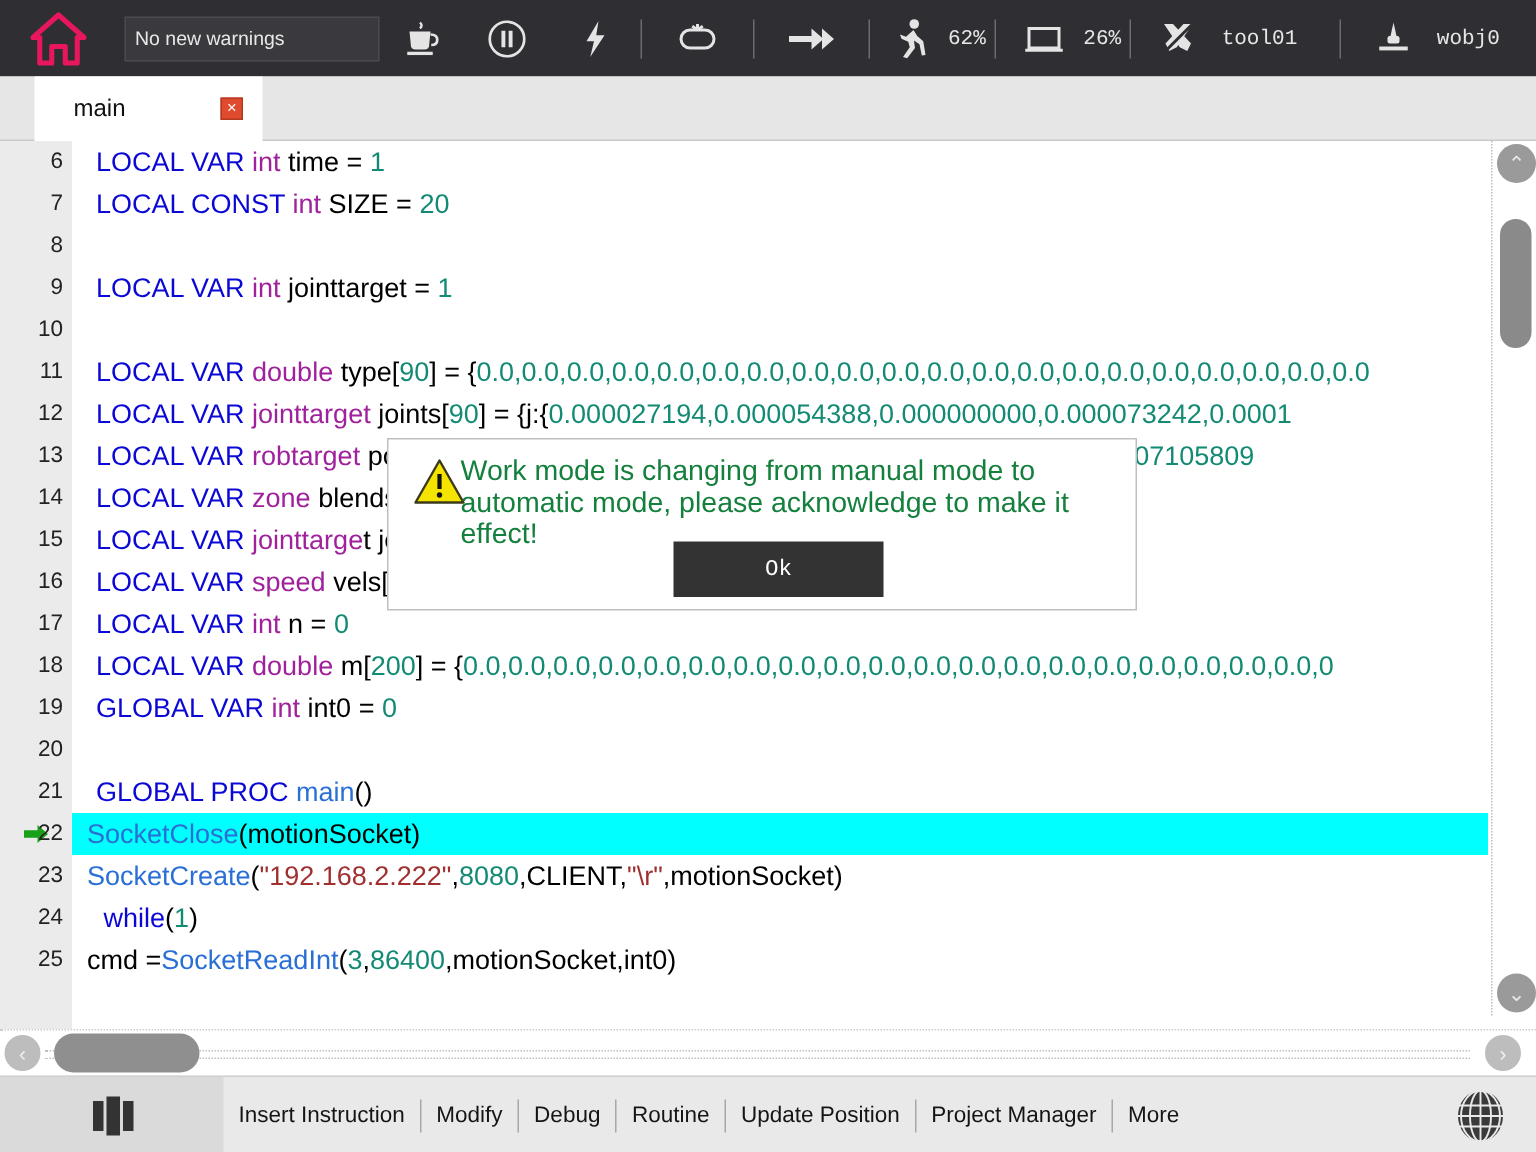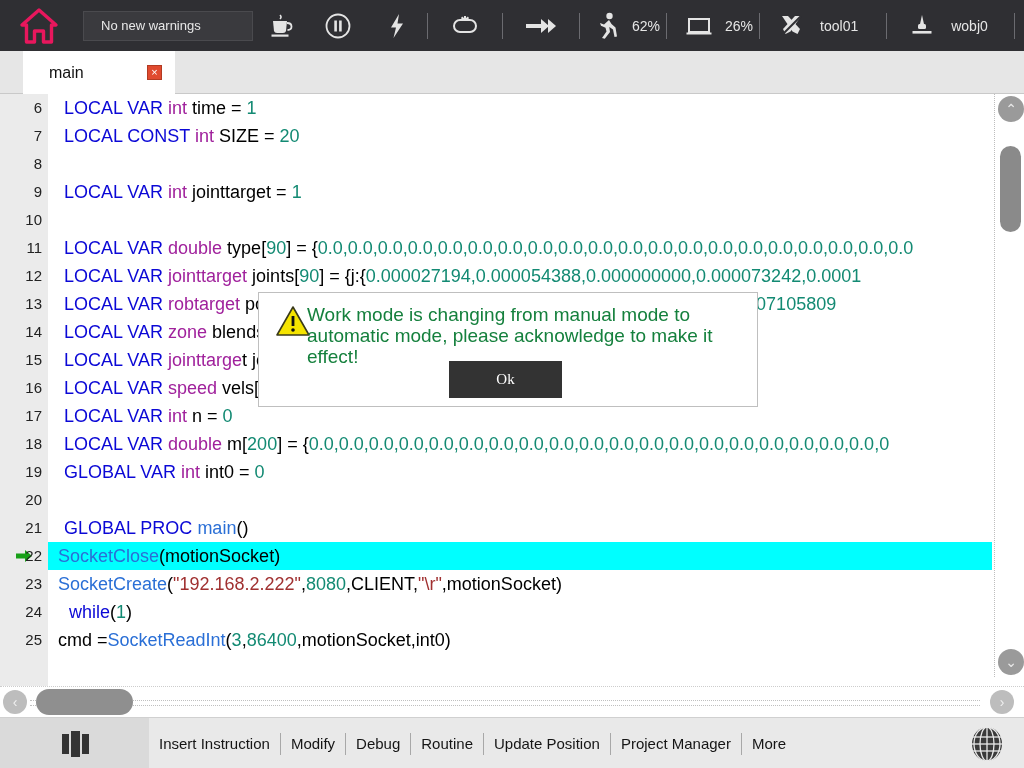--- a/index.html
+++ b/index.html
@@ -39,21 +39,21 @@
     flex: 0 0 auto;
   }
   .warn-box {
     width: 170px;
     height: 30px;
     background: #3a3a3e;
     border: 1px solid #4a4a4e;
     box-sizing: border-box;
     display: flex;
     align-items: center;
-    padding-left: 17px;
+    padding-left: 6px;
     color: #e8e8e8;
     font-size: 13px;
     flex: 0 0 auto;
     margin-left: 5px;
   }
   .tb-icon {
     height: 51px;
     display: flex;
     align-items: center;
     justify-content: center;
@@ -64,20 +64,21 @@
     height: 26px;
     background: #6b6b70;
     flex: 0 0 auto;
   }
   .tb-label {
     color: #e6e6e6;
     font-size: 14px;
     flex: 0 0 auto;
     padding: 0 6px;
     white-space: nowrap;
+    font-family: Liberation Mono, monospace;
   }
 
   
   .tabstrip {
     position: absolute;
     left: 0; top: 51px;
     width: 1024px;
     height: 43px;
     background: #e6e6e6;
     border-bottom: 1px solid #c9c9c9;
@@ -283,30 +284,30 @@
     position: absolute;
     left: 48px; top: 11px;
     width: 440px;
     font-size: 19px;
     line-height: 21px;
     color: #15803d;
   }
   .dlg-ok {
     position: absolute;
     left: 190px; top: 68px;
-    width: 113px;
+    width: 140px;
     height: 37px;
     background: #333333;
     color: #ffffff;
     font-size: 15px;
     display: flex;
     align-items: center;
     justify-content: center;
     border: none;
-    font-family: Liberation Serif, serif;
+    font-family: Liberation Mono, monospace;
   }
 
   
   .bottombar {
     position: absolute;
     left: 0; bottom: 0;
     width: 1024px;
     height: 51px;
     background: #e9e9e9;
     border-top: 1px solid #d0d0d0;

